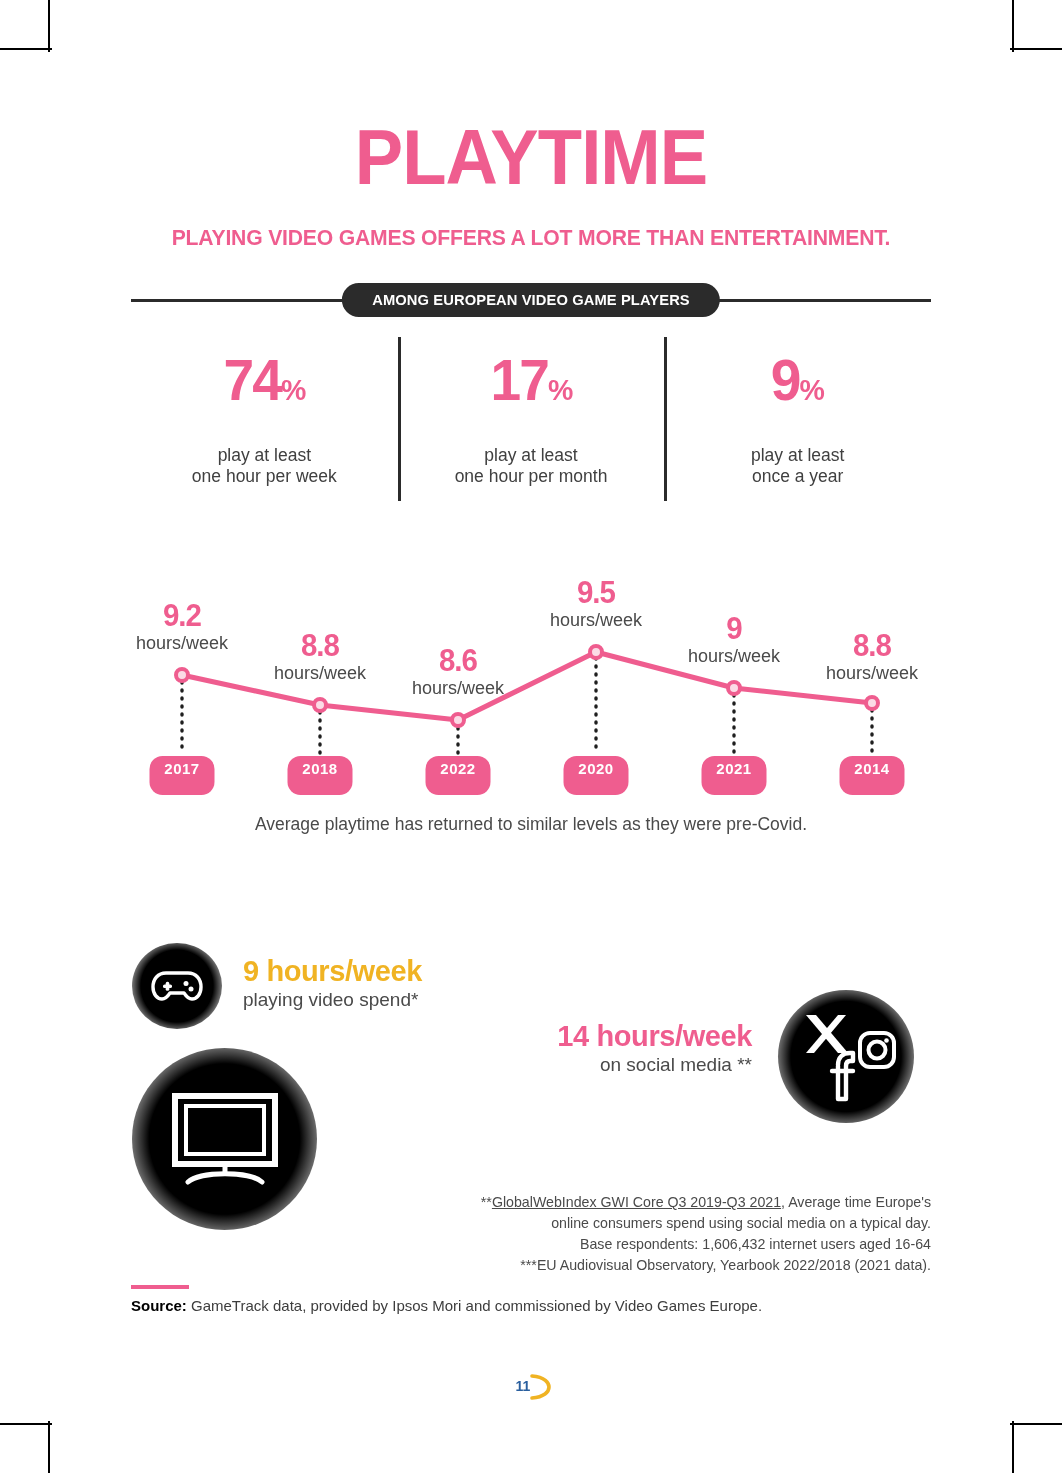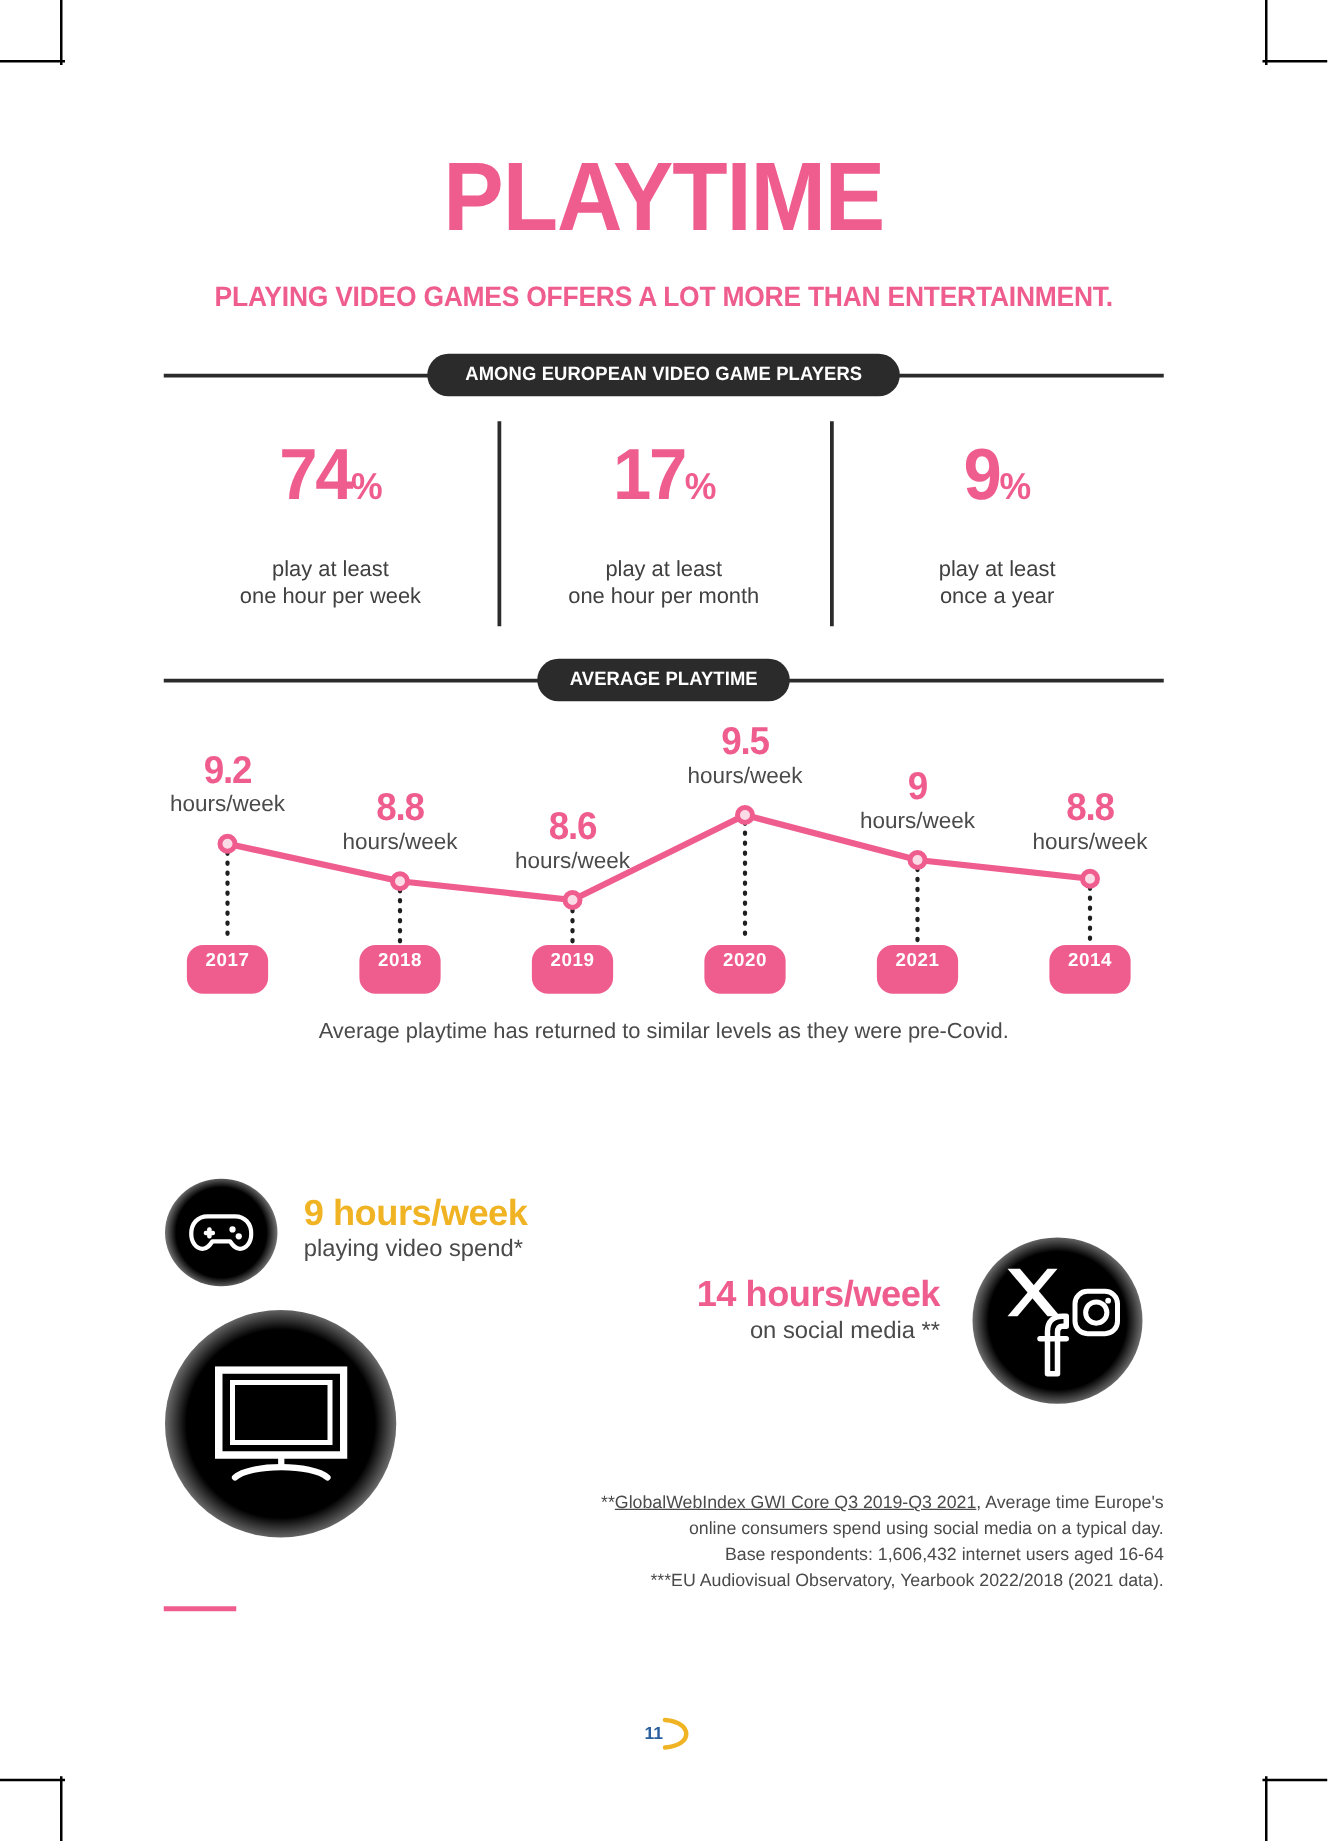--- a/index.html
+++ b/index.html
@@ -151,26 +151,20 @@
     </div>
     <div class="stat">
       <span class="big"><span>9</span><i>%</i></span>
       <span class="cap">
         <span>play at least</span><br>
         <span>once a year</span>
       </span>
     </div>
   </div>
 
-  <div class="band" style="top:527px;">
-    <div class="rule"></div>
-    <div class="pill">
-      <span>AVERAGE PLAYTIME</span>
-    </div>
-  </div>
 
   <div class="chart">
     <svg width="800" height="225">
 
       <g stroke="#1f1f1f" stroke-width="3.4" stroke-linecap="round" stroke-dasharray="1 7">
         <line x1="51" y1="112" x2="51" y2="184"></line>
         <line x1="189" y1="142" x2="189" y2="184"></line>
         <line x1="327" y1="158" x2="327" y2="184"></line>
         <line x1="465" y1="88" x2="465" y2="184"></line>
         <line x1="603" y1="125" x2="603" y2="184"></line>
@@ -209,21 +203,21 @@
       <span class="v">9</span>
       <span class="u">hours/week</span>
     </div>
     <div class="pt-label" style="left:741px;top:60px;">
       <span class="v">8.8</span>
       <span class="u">hours/week</span>
     </div>
 
     <div class="yearpill" style="left:51px;top:186px;">2017</div>
     <div class="yearpill" style="left:189px;top:186px;">2018</div>
-    <div class="yearpill" style="left:327px;top:186px;">2019</div>
+    <div class="yearpill" style="left:327px;top:186px;">2022</div>
     <div class="yearpill" style="left:465px;top:186px;">2020</div>
     <div class="yearpill" style="left:603px;top:186px;">2021</div>
     <div class="yearpill" style="left:741px;top:186px;">2014</div>
   </div>
 
   <div class="chart-note">Average playtime has returned to similar levels as they were pre-Covid.</div>
 
 
   <div class="iconbox" style="left:132px;top:943px;width:90px;height:86px;">
     <div class="glow"></div>
@@ -280,20 +274,23 @@
 
 
   <div class="footnotes">
     <span>**</span><a href="#">GlobalWebIndex GWI Core Q3 2019-Q3 2021</a><span>, Average time Europe's</span><br>
     <span>online consumers spend using social media on a typical day.</span><br>
     <span>Base respondents: 1,606,432 internet users aged 16-64</span><br>
     <span>***EU Audiovisual Observatory, Yearbook 2022/2018 (2021 data).</span>
   </div>
 
   <div class="srcrule"></div>
+  <div class="source">
+    <b>Source:</b><span> GameTrack data, provided by Ipsos Mori and commissioned by Video Games Europe.</span>
+  </div>
 
   <div class="pageno">
     <span class="wrap">
       <span class="num">11</span>
       <svg width="24" height="28" viewBox="0 0 24 28">
         <path d="M3 3 C16 4 20 10 20 14 C20 19 15 24 3 25" fill="none" stroke="#f0b323" stroke-width="3.6" stroke-linecap="round"></path>
       </svg>
     </span>
   </div>
 

